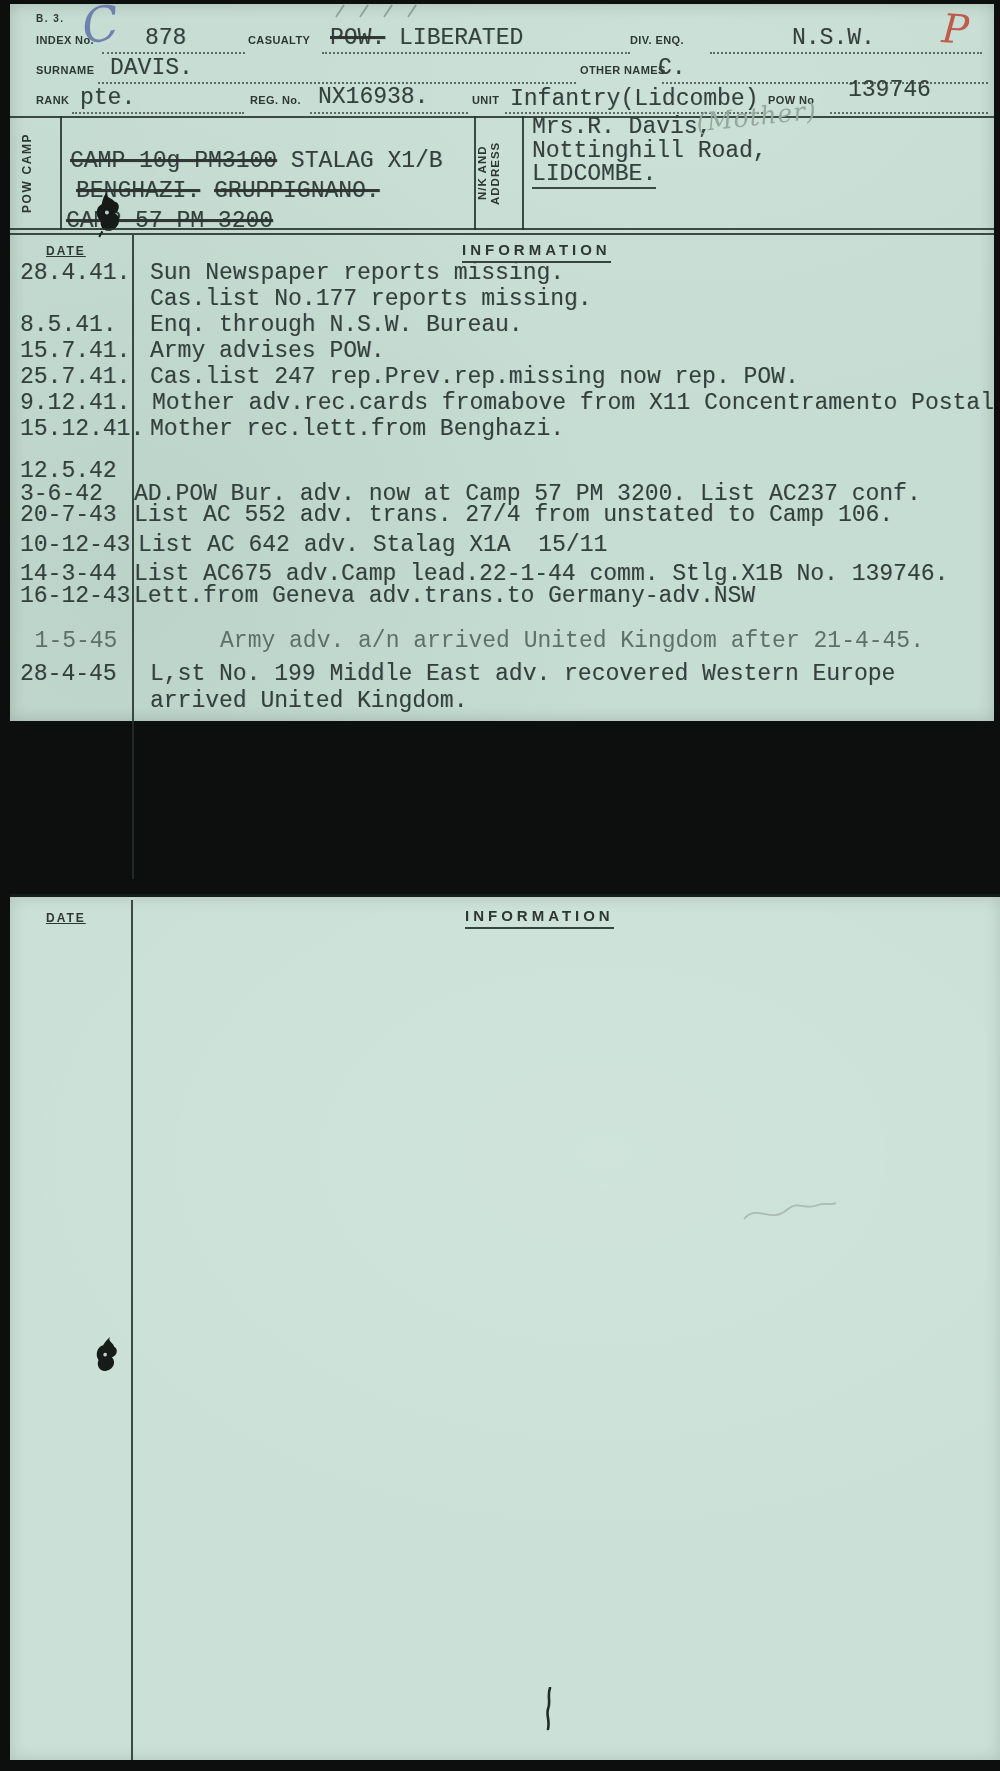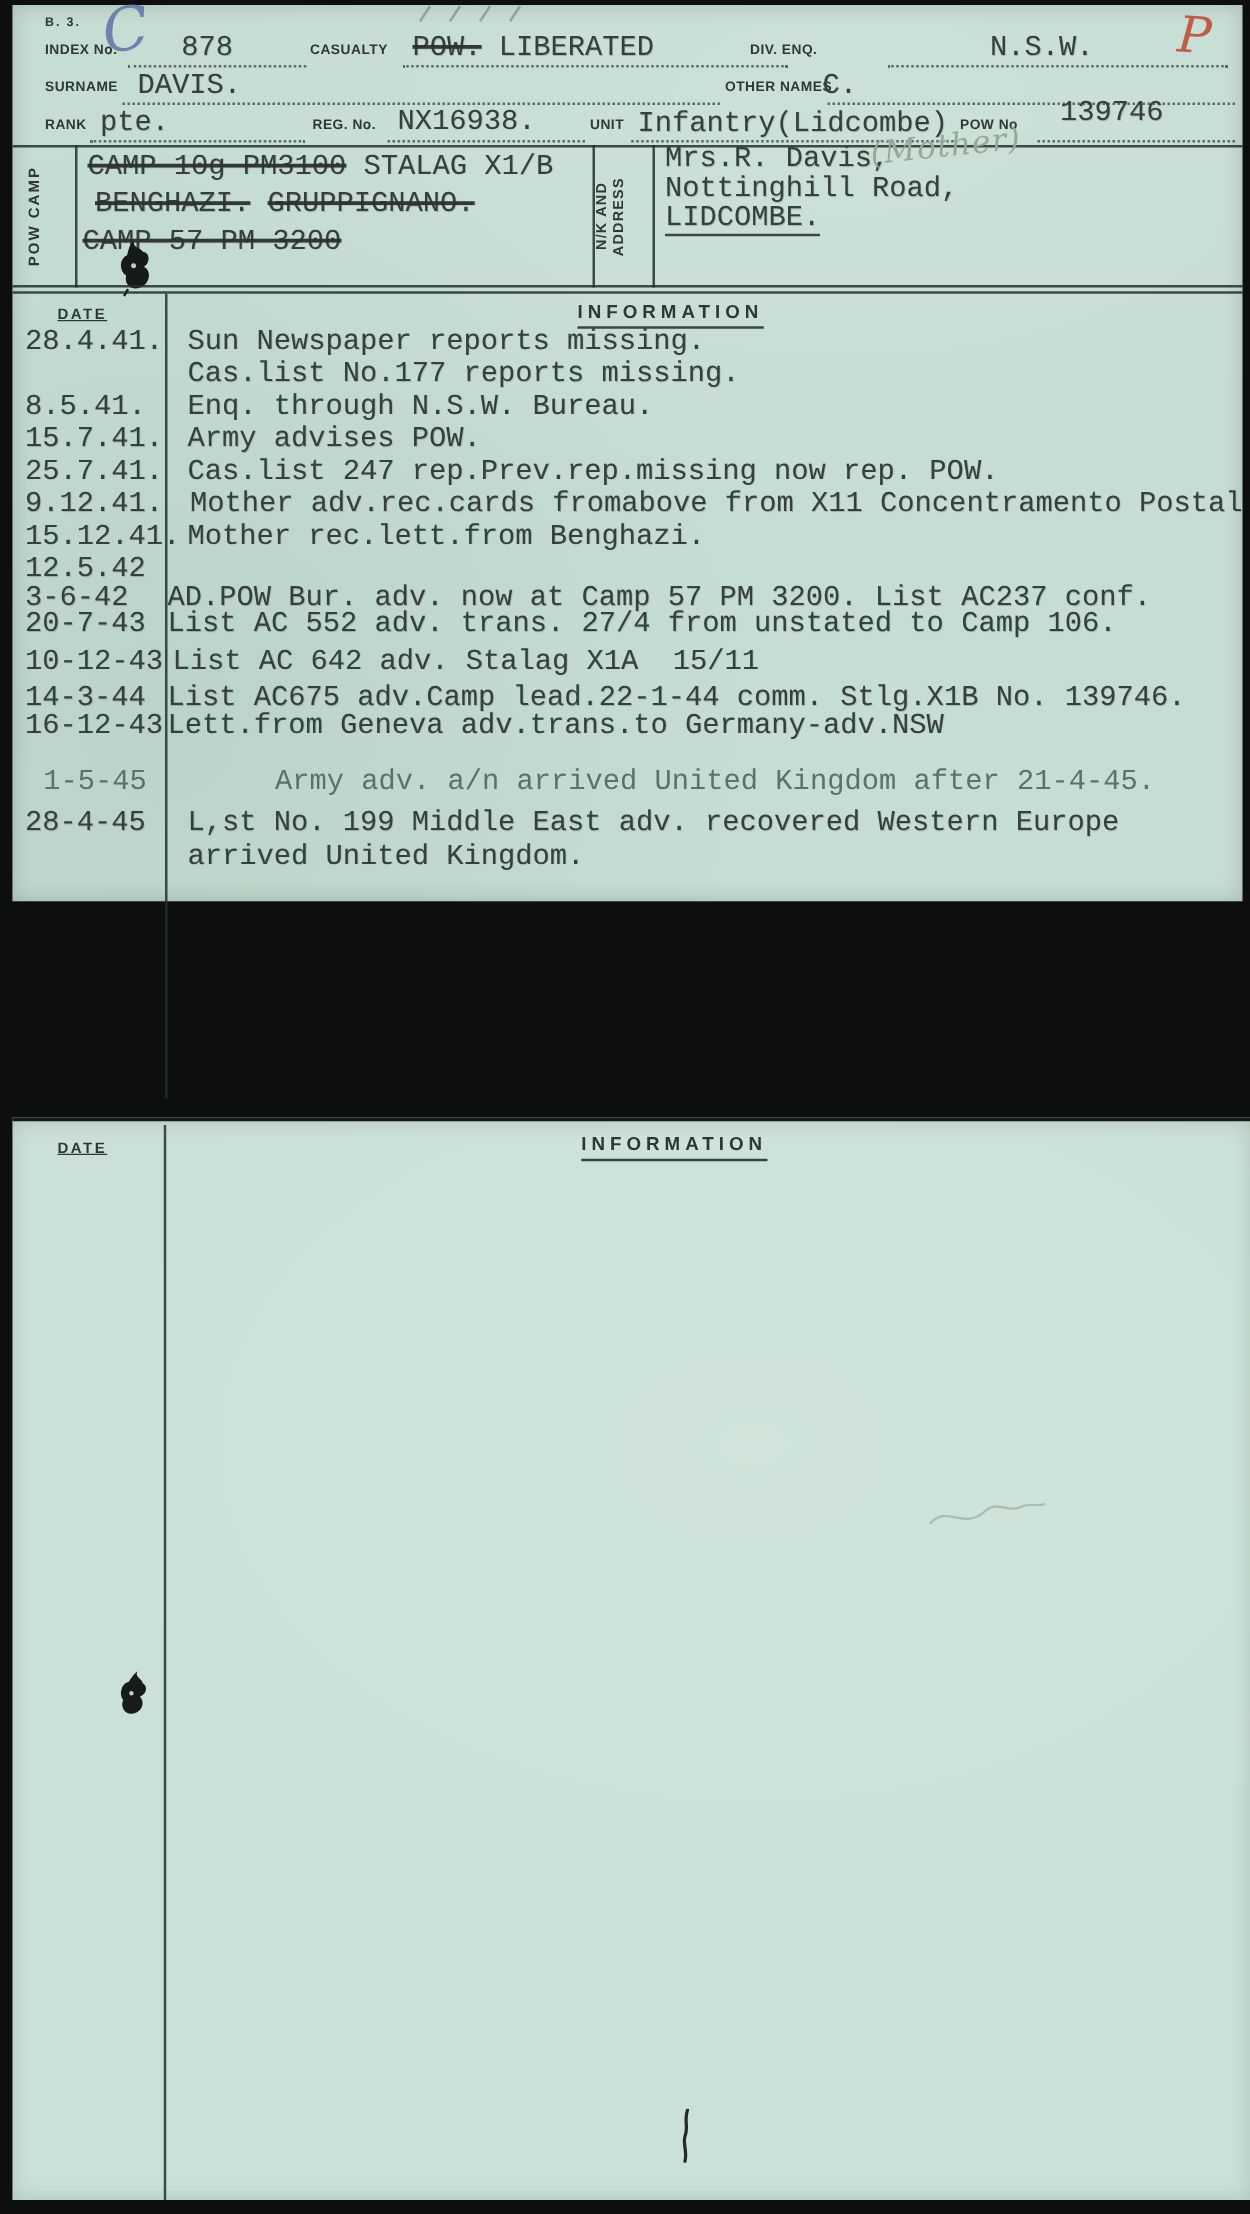--- a/index.html
+++ b/index.html
@@ -24,21 +24,21 @@
   .b3{font-size:10px;letter-spacing:1.5px;}
   .hand{position:absolute;font-family:"DejaVu Serif",serif;font-style:italic;}
   .blue-c{font-size:48px;color:var(--blue-annotation,#6173a9);opacity:.85;transform:rotate(-8deg);}
   .red-p{font-size:40px;color:var(--red-annotation,#bf4e3c);opacity:.9;transform:rotate(4deg);}
   .pencil-note{position:absolute;font-family:"DejaVu Serif",serif;font-style:italic;font-size:25px;color:var(--pencil,#96a79c);transform:rotate(-6deg);letter-spacing:1px;}
   .vertlabel{writing-mode:vertical-rl;transform:rotate(180deg);font-weight:700;font-size:12px;letter-spacing:1.6px;color:var(--print,#2e3832);text-align:center;}
   .powcamp-label{position:absolute;left:10px;top:116px;height:106px;}
   .nk-labels{position:absolute;left:466px;top:113px;height:112px;display:flex;gap:1px;align-items:stretch;}
   .nk-labels .vertlabel{font-size:11.5px;letter-spacing:1px;}
   .camp-entries{position:absolute;left:56px;top:114px;line-height:30px;}
-  .camp-line:nth-child(1){margin-left:4px;}
+  .camp-line:nth-child(1){margin-left:4px;margin-top:28px;}
   .camp-line:nth-child(2){margin-left:10px;}
   .nk-lines{position:absolute;left:522px;top:112px;line-height:23.5px;}
   .nk-line.ul{border-bottom:2.5px solid rgba(45,58,50,.9);width:max-content;}
   .thead{position:absolute;font-weight:700;color:var(--print,#2e3832);}
   .date-header{font-size:12px;letter-spacing:2px;text-decoration:underline;}
   .info-header{font-size:15px;letter-spacing:4px;border-bottom:2px solid rgba(40,52,45,.9);padding-bottom:3px;}
   .rows{position:absolute;left:0;right:0;top:256px;}
   .trow{display:flex;line-height:26px;overflow:hidden;}
   .tdate{width:122px;min-width:122px;padding-left:10px;box-sizing:border-box;overflow:visible;}
   .tinfo{flex:1;overflow:hidden;}
@@ -63,21 +63,21 @@
           <path d="M80,13 L88,1"></path>
       </g>
     </svg>
 
     <div class="label" style="left:26px;top:30px;">INDEX No.</div>
     <div class="dots" style="left:92px;top:48px;width:143px;"></div>
     <div class="typed tval" style="left:135px;top:21px;">878</div>
     <div class="label" style="left:238px;top:30px;">CASUALTY</div>
     <div class="dots" style="left:312px;top:48px;width:308px;"></div>
     <div class="typed tval" style="left:320px;top:21px;"><span class="struck">POW.</span><span> LIBERATED</span></div>
-    <div class="label" style="left:590px;top:30px;">DIV. ENQ.</div>
+    <div class="label" style="left:620px;top:30px;">DIV. ENQ.</div>
     <div class="dots" style="left:700px;top:48px;width:272px;"></div>
     <div class="typed tval" style="left:782px;top:21px;">N.S.W.</div>
 
     <div class="label" style="left:26px;top:60px;">SURNAME</div>
     <div class="dots" style="left:88px;top:78px;width:478px;"></div>
     <div class="typed tval" style="left:100px;top:51px;">DAVIS.</div>
     <div class="label" style="left:570px;top:60px;">OTHER NAMES</div>
     <div class="dots" style="left:652px;top:78px;width:326px;"></div>
     <div class="typed tval" style="left:648px;top:51px;">C.</div>
 
@@ -150,21 +150,21 @@
           <div class="tinfo typed" style="padding-left: 18px;">Cas.list 247 rep.Prev.rep.missing now rep. POW.</div>
         </div>
         <div class="trow" style="margin-top: 0px;">
           <div class="tdate typed">9.12.41.</div>
           <div class="tinfo typed" style="padding-left: 20px;">Mother adv.rec.cards fromabove from X11 Concentramento Postal</div>
         </div>
         <div class="trow" style="margin-top: 0px;">
           <div class="tdate typed">15.12.41.</div>
           <div class="tinfo typed" style="padding-left: 18px;">Mother rec.lett.from Benghazi.</div>
         </div>
-        <div class="trow" style="margin-top: 0px;">
+        <div class="trow" style="margin-top: 16px;">
           <div class="tdate typed">12.5.42</div>
         </div>
         <div class="trow" style="margin-top: -3px;">
           <div class="tdate typed">3-6-42</div>
           <div class="tinfo typed" style="padding-left: 2px;">AD.POW Bur. adv. now at Camp 57 PM 3200. List AC237 conf.</div>
         </div>
         <div class="trow" style="margin-top: -5px;">
           <div class="tdate typed">20-7-43</div>
           <div class="tinfo typed" style="padding-left: 2px;">List AC 552 adv. trans. 27/4 from unstated to Camp 106.</div>
         </div>

